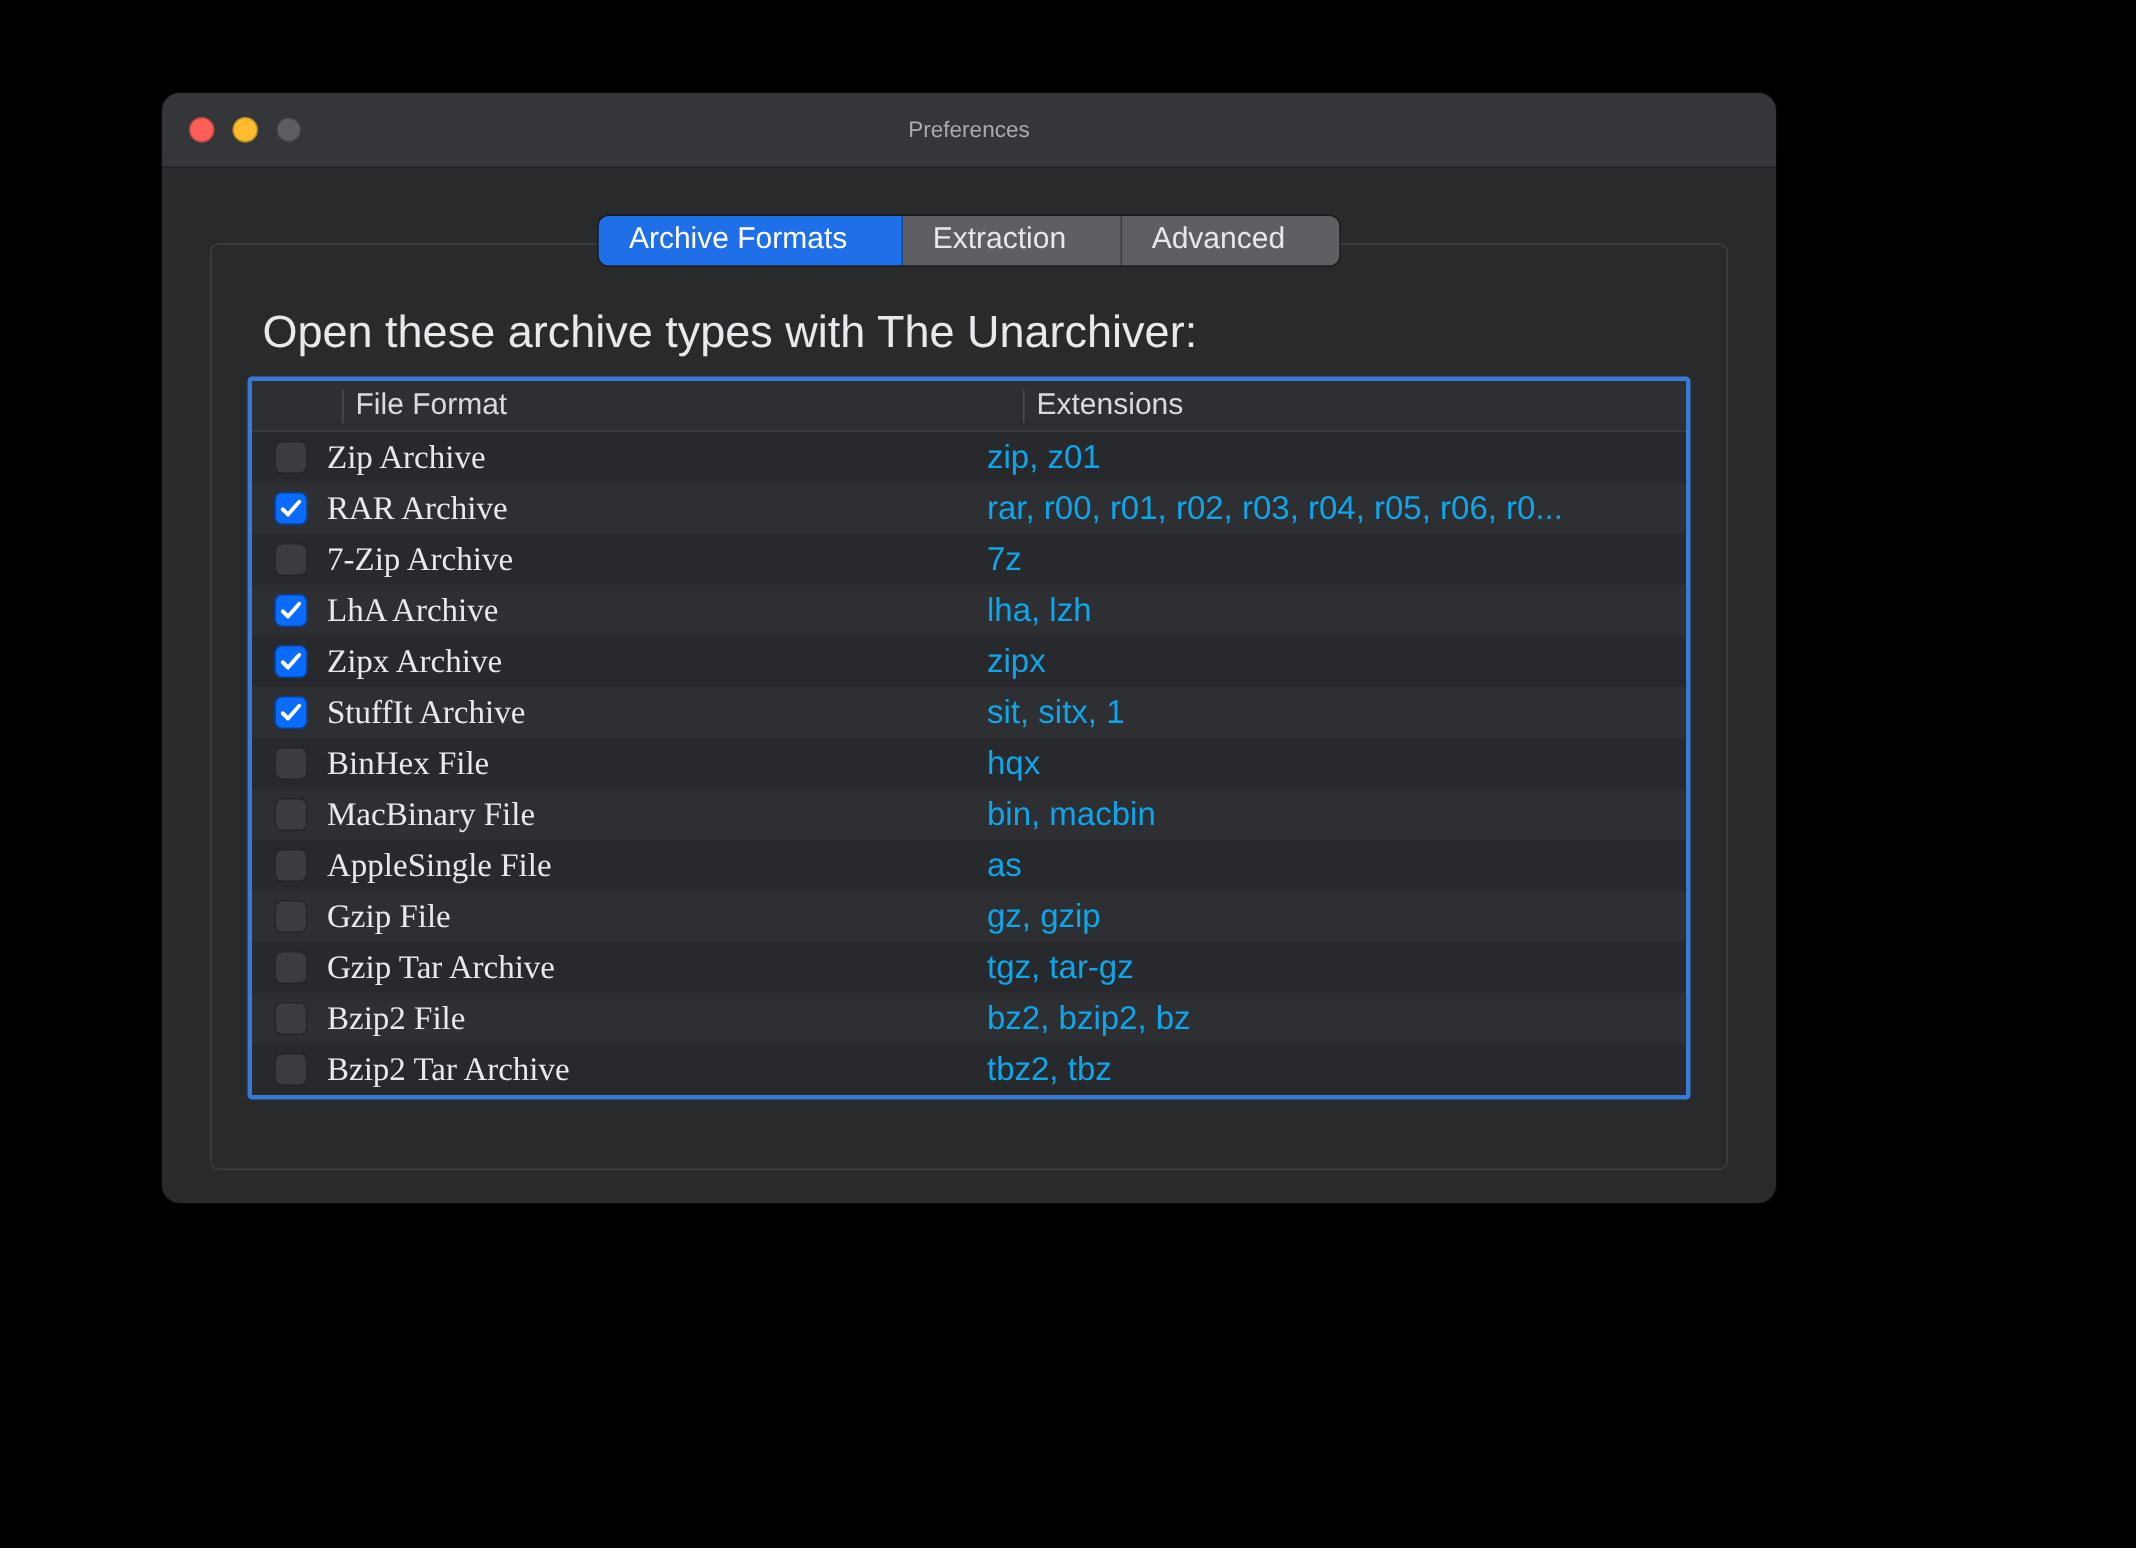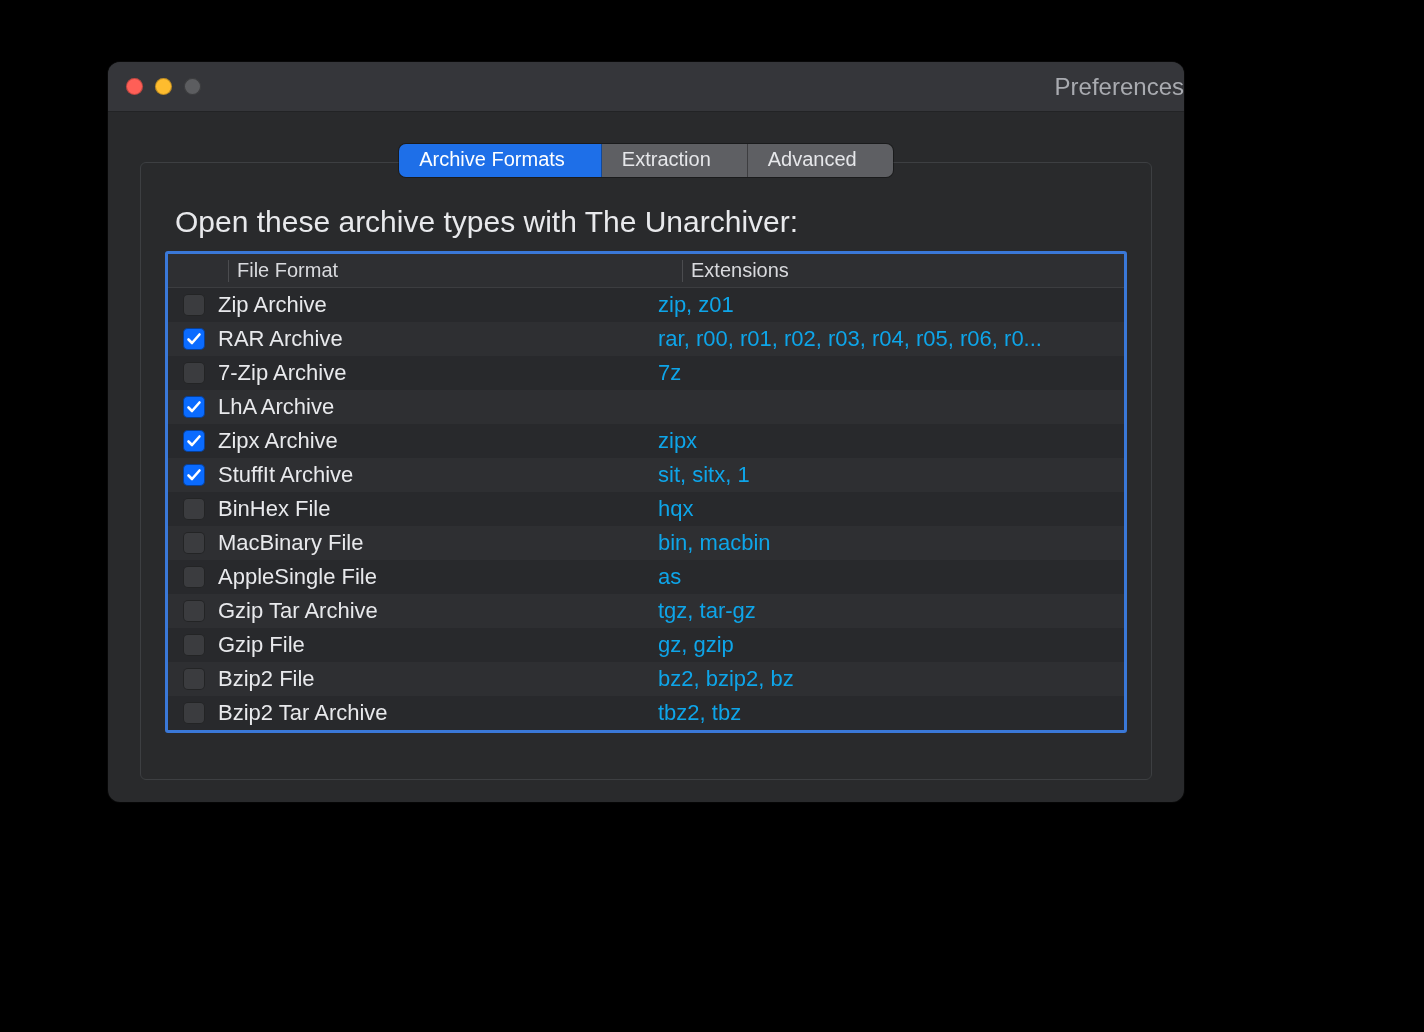--- a/index.html
+++ b/index.html
@@ -43,23 +43,23 @@
   .tl-btn {
     width: 17px;
     height: 17px;
     border-radius: 50%;
   }
   .tl-close   { background: #ff5f57; box-shadow: inset 0 0 0 1px rgba(0,0,0,0.25); }
   .tl-min     { background: #febc2e; box-shadow: inset 0 0 0 1px rgba(0,0,0,0.25); }
   .tl-zoom    { background: #5c5d60; box-shadow: inset 0 0 0 1px rgba(0,0,0,0.35); }
   .title {
     flex: 1;
-    text-align: right;
+    text-align: center;
     color: #a9abb0;
-    font-size: 24px;
+    font-size: 15px;
     font-weight: 500;
   }
 
   
   .tabs-wrap {
     display: flex;
     justify-content: center;
     padding-top: 32px;
     position: relative;
     z-index: 2;
@@ -158,20 +158,21 @@
     width: 16px;
     height: 16px;
   }
 
   .cell-format {
     width: 440px;
     color: #e8e9ec;
     font-size: 22px;
     padding-left: 4px;
     white-space: nowrap;
+    font-family: Liberation Serif, serif;
   }
   .cell-ext {
     flex: 1;
     color: #0ea5e9;
     font-size: 22px;
     padding-left: 4px;
     white-space: nowrap;
     overflow: hidden;
     text-overflow: ellipsis;
   }
@@ -235,20 +236,21 @@
           </div>
           <div class="row">
             <div class="cell-check">
               <div class="checkbox checked">
                 <svg viewBox="0 0 16 16">
                   <path d="M2.5 8.5 L6 12 L13.5 3.5" stroke="#fff" stroke-width="2.6" fill="none" stroke-linecap="round" stroke-linejoin="round"></path>
                 </svg>
               </div>
             </div>
             <div class="cell-format">LhA Archive</div>
+            <div class="cell-ext">lha, lzh</div>
           </div>
           <div class="row">
             <div class="cell-check">
               <div class="checkbox checked">
                 <svg viewBox="0 0 16 16">
                   <path d="M2.5 8.5 L6 12 L13.5 3.5" stroke="#fff" stroke-width="2.6" fill="none" stroke-linecap="round" stroke-linejoin="round"></path>
                 </svg>
               </div>
             </div>
             <div class="cell-format">Zipx Archive</div>
@@ -283,29 +285,29 @@
             <div class="cell-check">
               <div class="checkbox"></div>
             </div>
             <div class="cell-format">AppleSingle File</div>
             <div class="cell-ext">as</div>
           </div>
           <div class="row">
             <div class="cell-check">
               <div class="checkbox"></div>
             </div>
+            <div class="cell-format">Gzip File</div>
+            <div class="cell-ext">gz, gzip</div>
+          </div>
+          <div class="row">
+            <div class="cell-check">
+              <div class="checkbox"></div>
+            </div>
             <div class="cell-format">Gzip Tar Archive</div>
             <div class="cell-ext">tgz, tar-gz</div>
-          </div>
-          <div class="row">
-            <div class="cell-check">
-              <div class="checkbox"></div>
-            </div>
-            <div class="cell-format">Gzip File</div>
-            <div class="cell-ext">gz, gzip</div>
           </div>
           <div class="row">
             <div class="cell-check">
               <div class="checkbox"></div>
             </div>
             <div class="cell-format">Bzip2 File</div>
             <div class="cell-ext">bz2, bzip2, bz</div>
           </div>
           <div class="row">
             <div class="cell-check">

